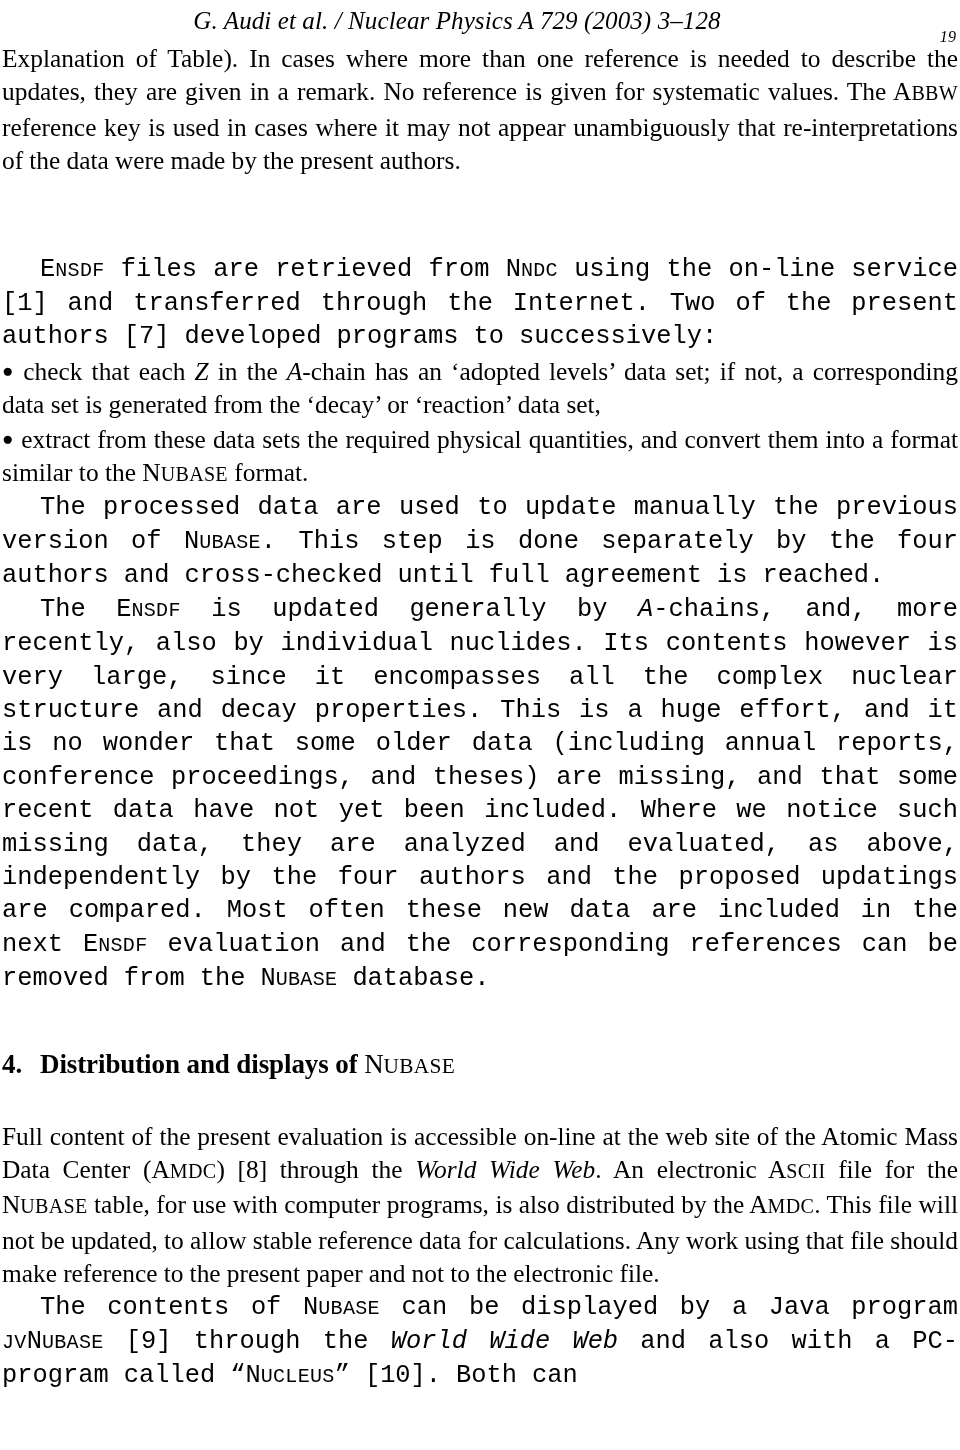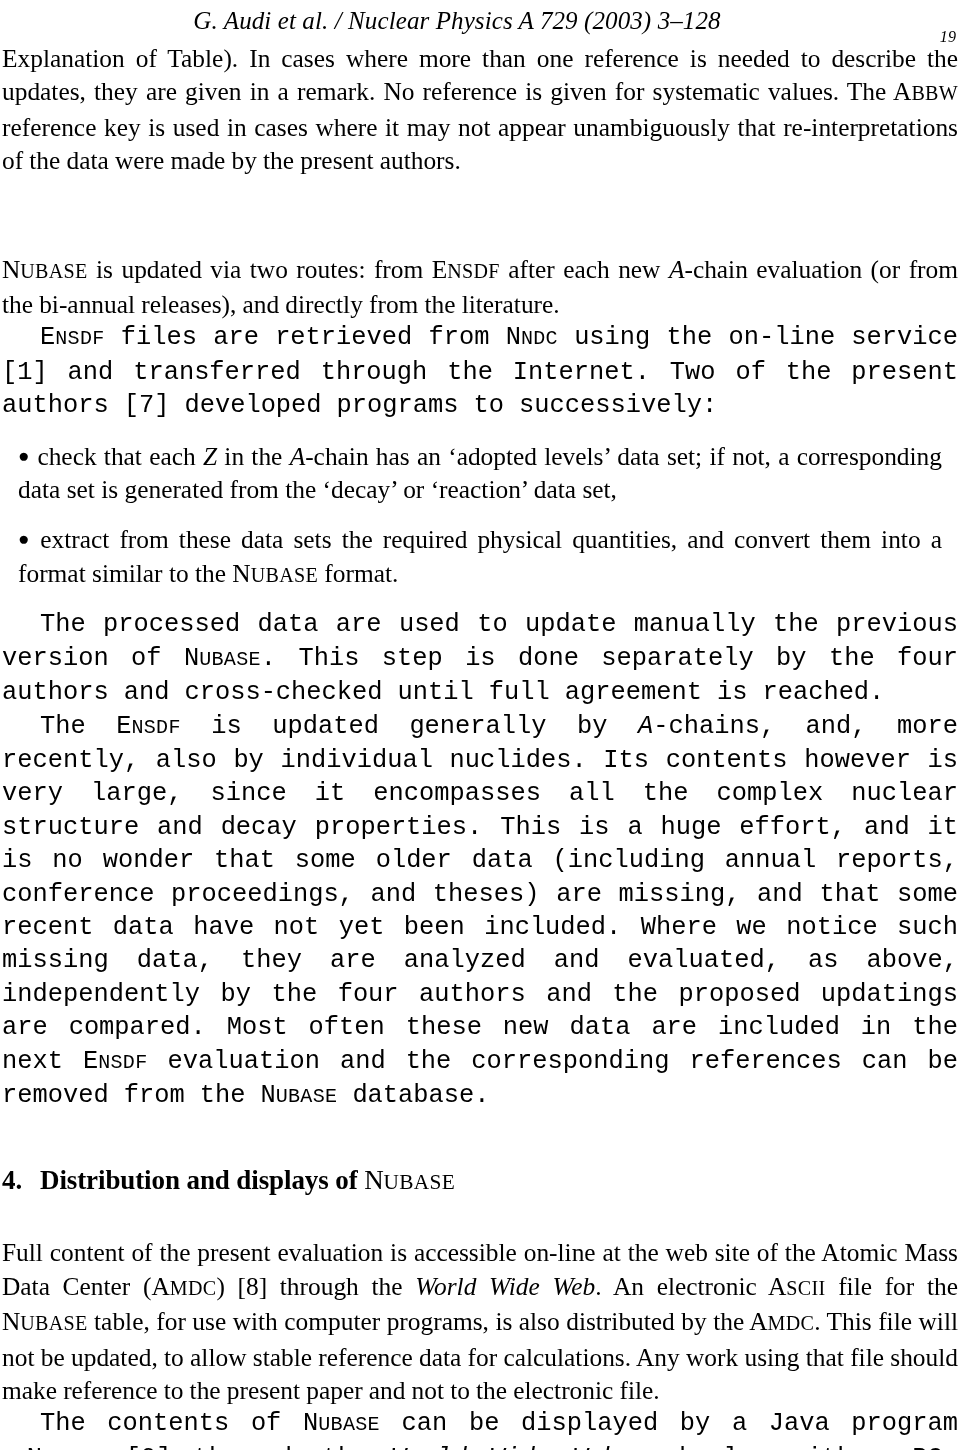--- a/index.html
+++ b/index.html
@@ -59,21 +59,21 @@
   p.body.indent {
     text-indent: 38px;
     font-family: Liberation Mono, monospace;
   }
   p.body.noindent {
     text-indent: 0;
   }
 
   
   p.bullet {
-    margin: 16px;
+    margin: 0;
     font-size: 25.4px;
     line-height: 33.4px;
     text-align: justify;
     text-indent: 0;
   }
   .bullet-mark {
     font-size: 19px;
     vertical-align: 3px;
     padding-right: 7px;
   }
@@ -114,21 +114,20 @@
     <span class="rh-page">19</span>
   </div>
 
   <p class="body noindent"><span>Explanation of Table).  In cases where more than one reference is needed to describe the updates, they are given in a remark.  No reference is given for systematic values.  The </span><span class="sc-first">A</span><span class="sc-rest">BBW</span><span> reference key is used in cases where it may not appear unambiguously that re-interpretations of the data were made by the present authors.</span></p>
 
   <div class="sp-para-to-sec"></div>
 
 
   <div class="sp-sec-to-para"></div>
 
-  <p class="body noindent"><span class="sc-first">N</span><span class="sc-rest">UBASE</span><span> is updated via two routes:  from </span><span class="sc-first">E</span><span class="sc-rest">NSDF</span><span> after each new </span><span class="it">A</span><span>-chain evaluation (or from the bi-annual releases), and directly from the literature.</span></p>
 
   <p class="body indent"><span class="sc-first">E</span><span class="sc-rest">NSDF</span><span> files are retrieved from </span><span class="sc-first">N</span><span class="sc-rest">NDC</span><span> using the on-line service [1] and transferred through the Internet.  Two of the present authors [7] developed programs to successively:</span></p>
 
   <p class="bullet"><span class="bullet-mark">●</span><span>check that each </span><span class="it">Z</span><span> in the </span><span class="it">A</span><span>-chain has an ‘adopted levels’ data set; if not, a corresponding data set is generated from the ‘decay’ or ‘reaction’ data set,</span></p>
 
 
   <p class="bullet"><span class="bullet-mark">●</span><span>extract from these data sets the required physical quantities, and convert them into a format similar to the </span><span class="sc-first">N</span><span class="sc-rest">UBASE</span><span> format.</span></p>
 
   <p class="body indent"><span>The processed data are used to update manually the previous version of </span><span class="sc-first">N</span><span class="sc-rest">UBASE</span><span>. This step is done separately by the four authors and cross-checked until full agreement is reached.</span></p>
 

